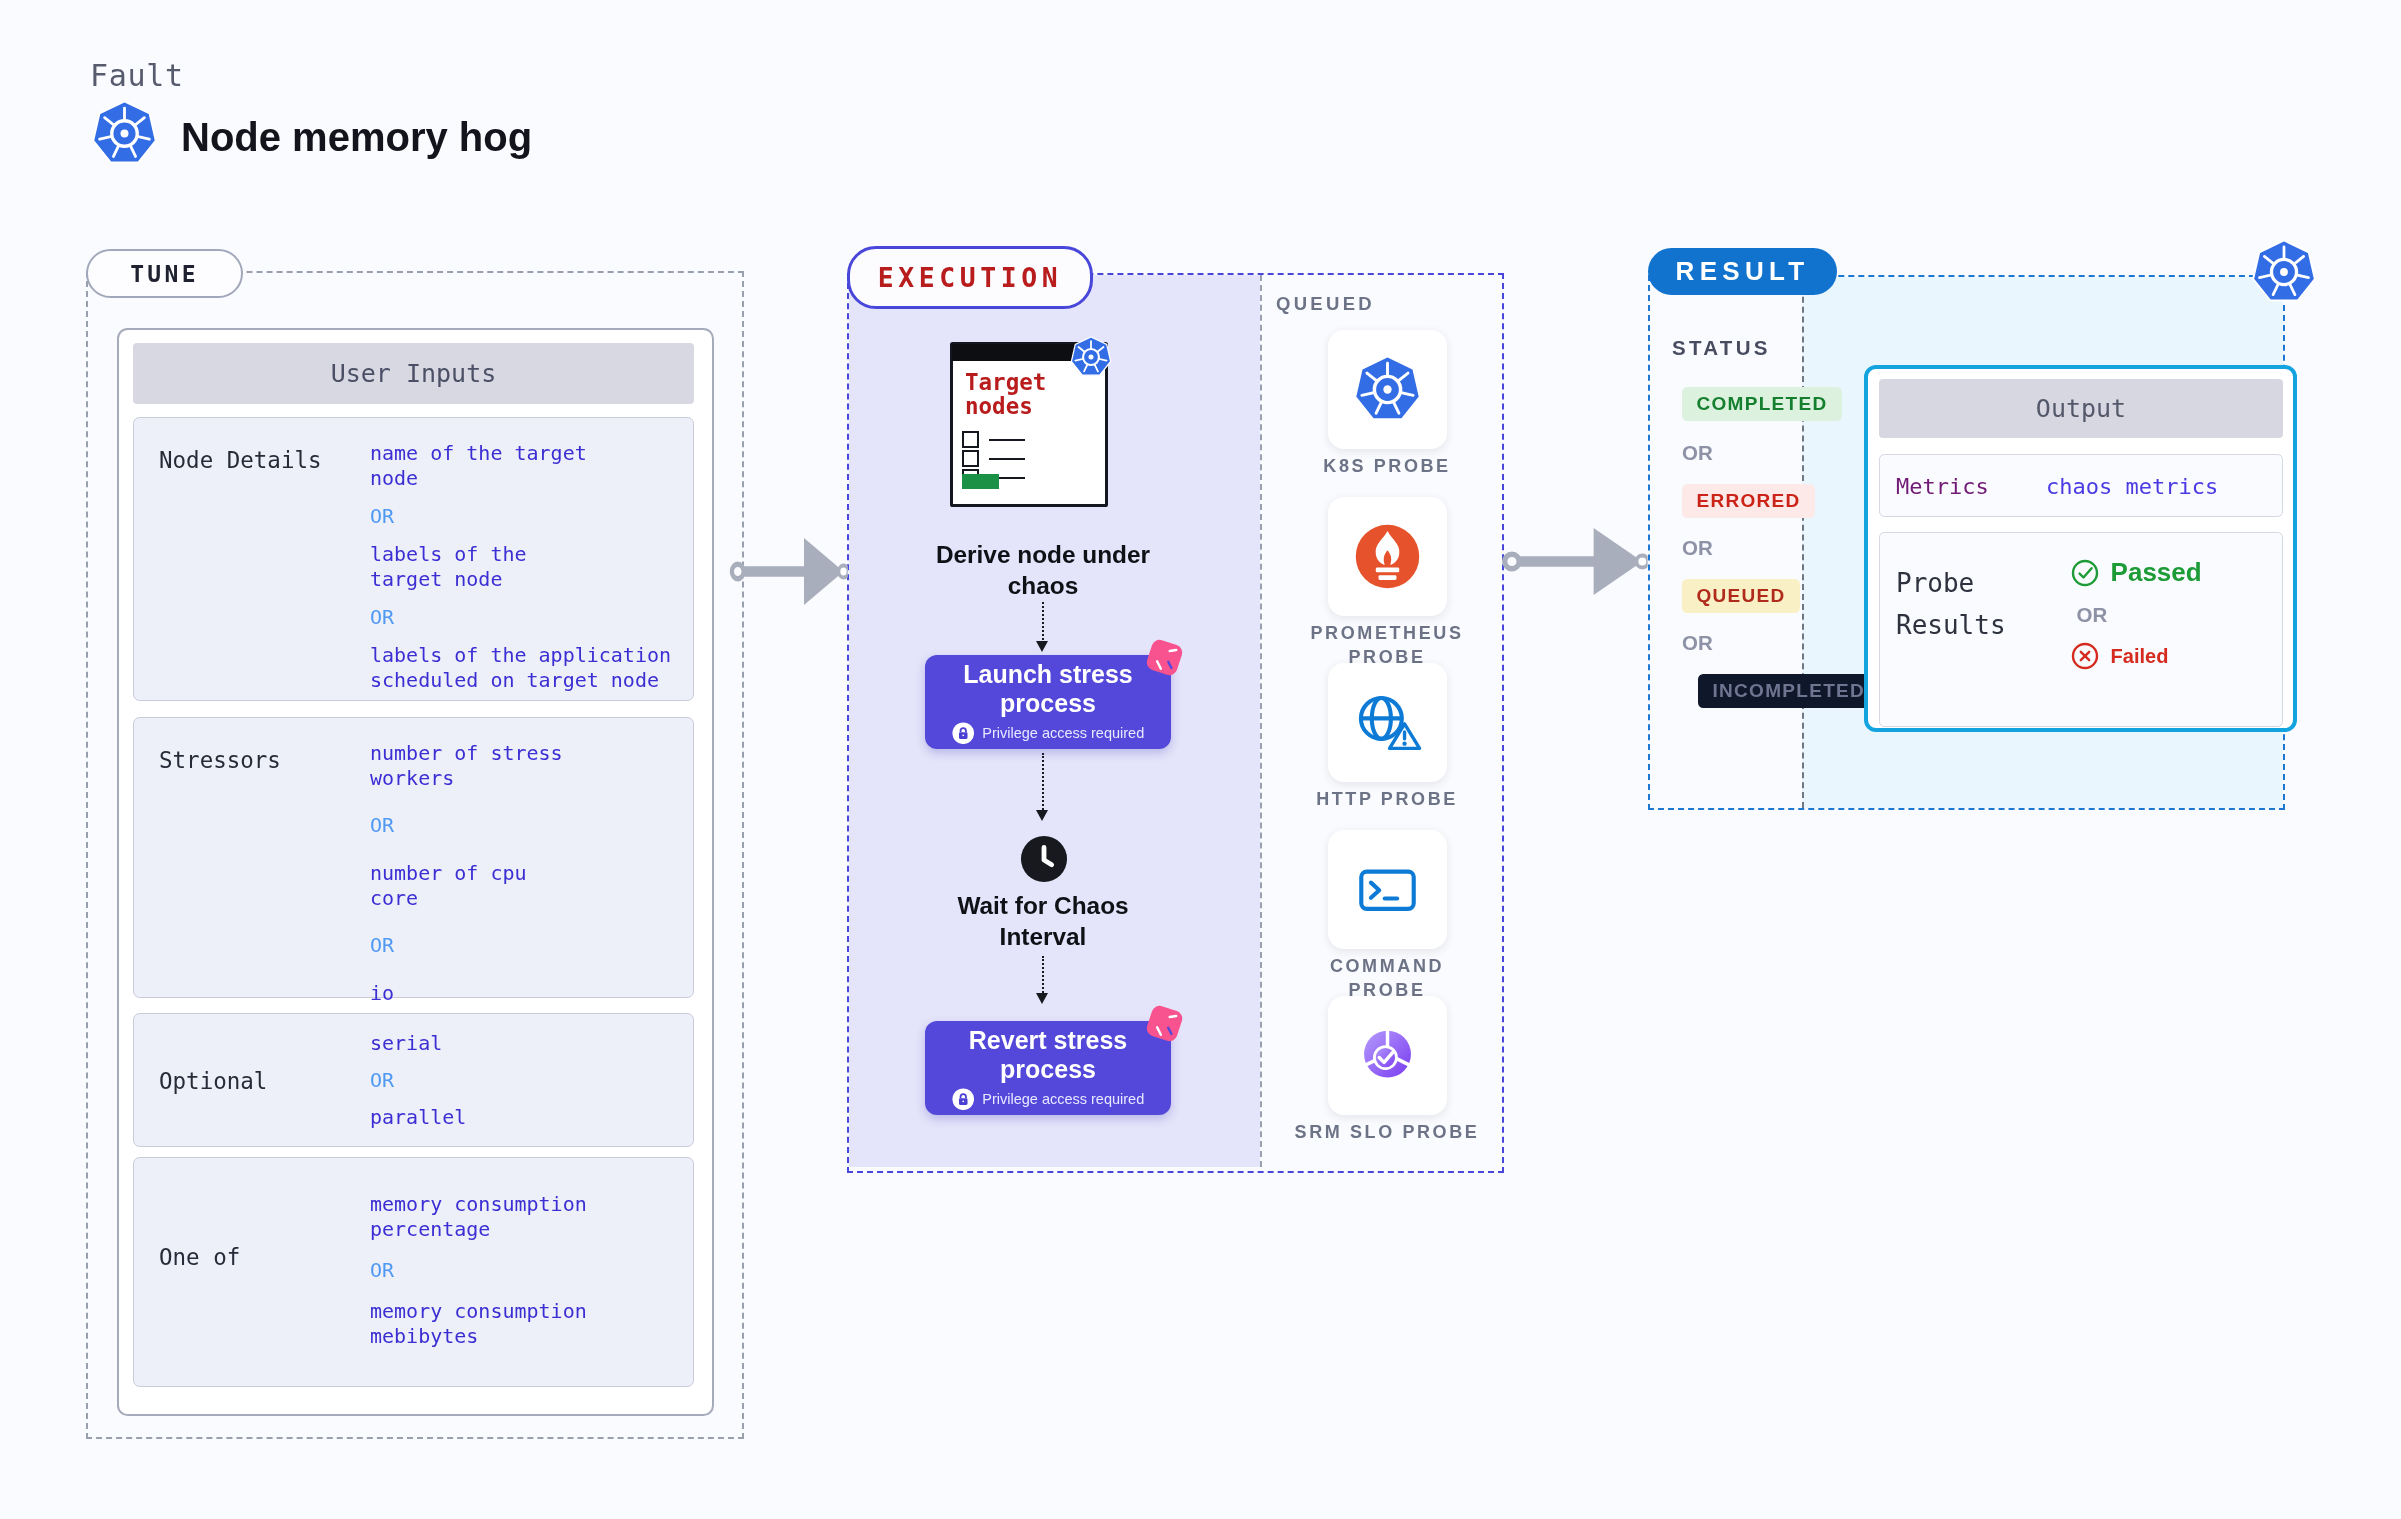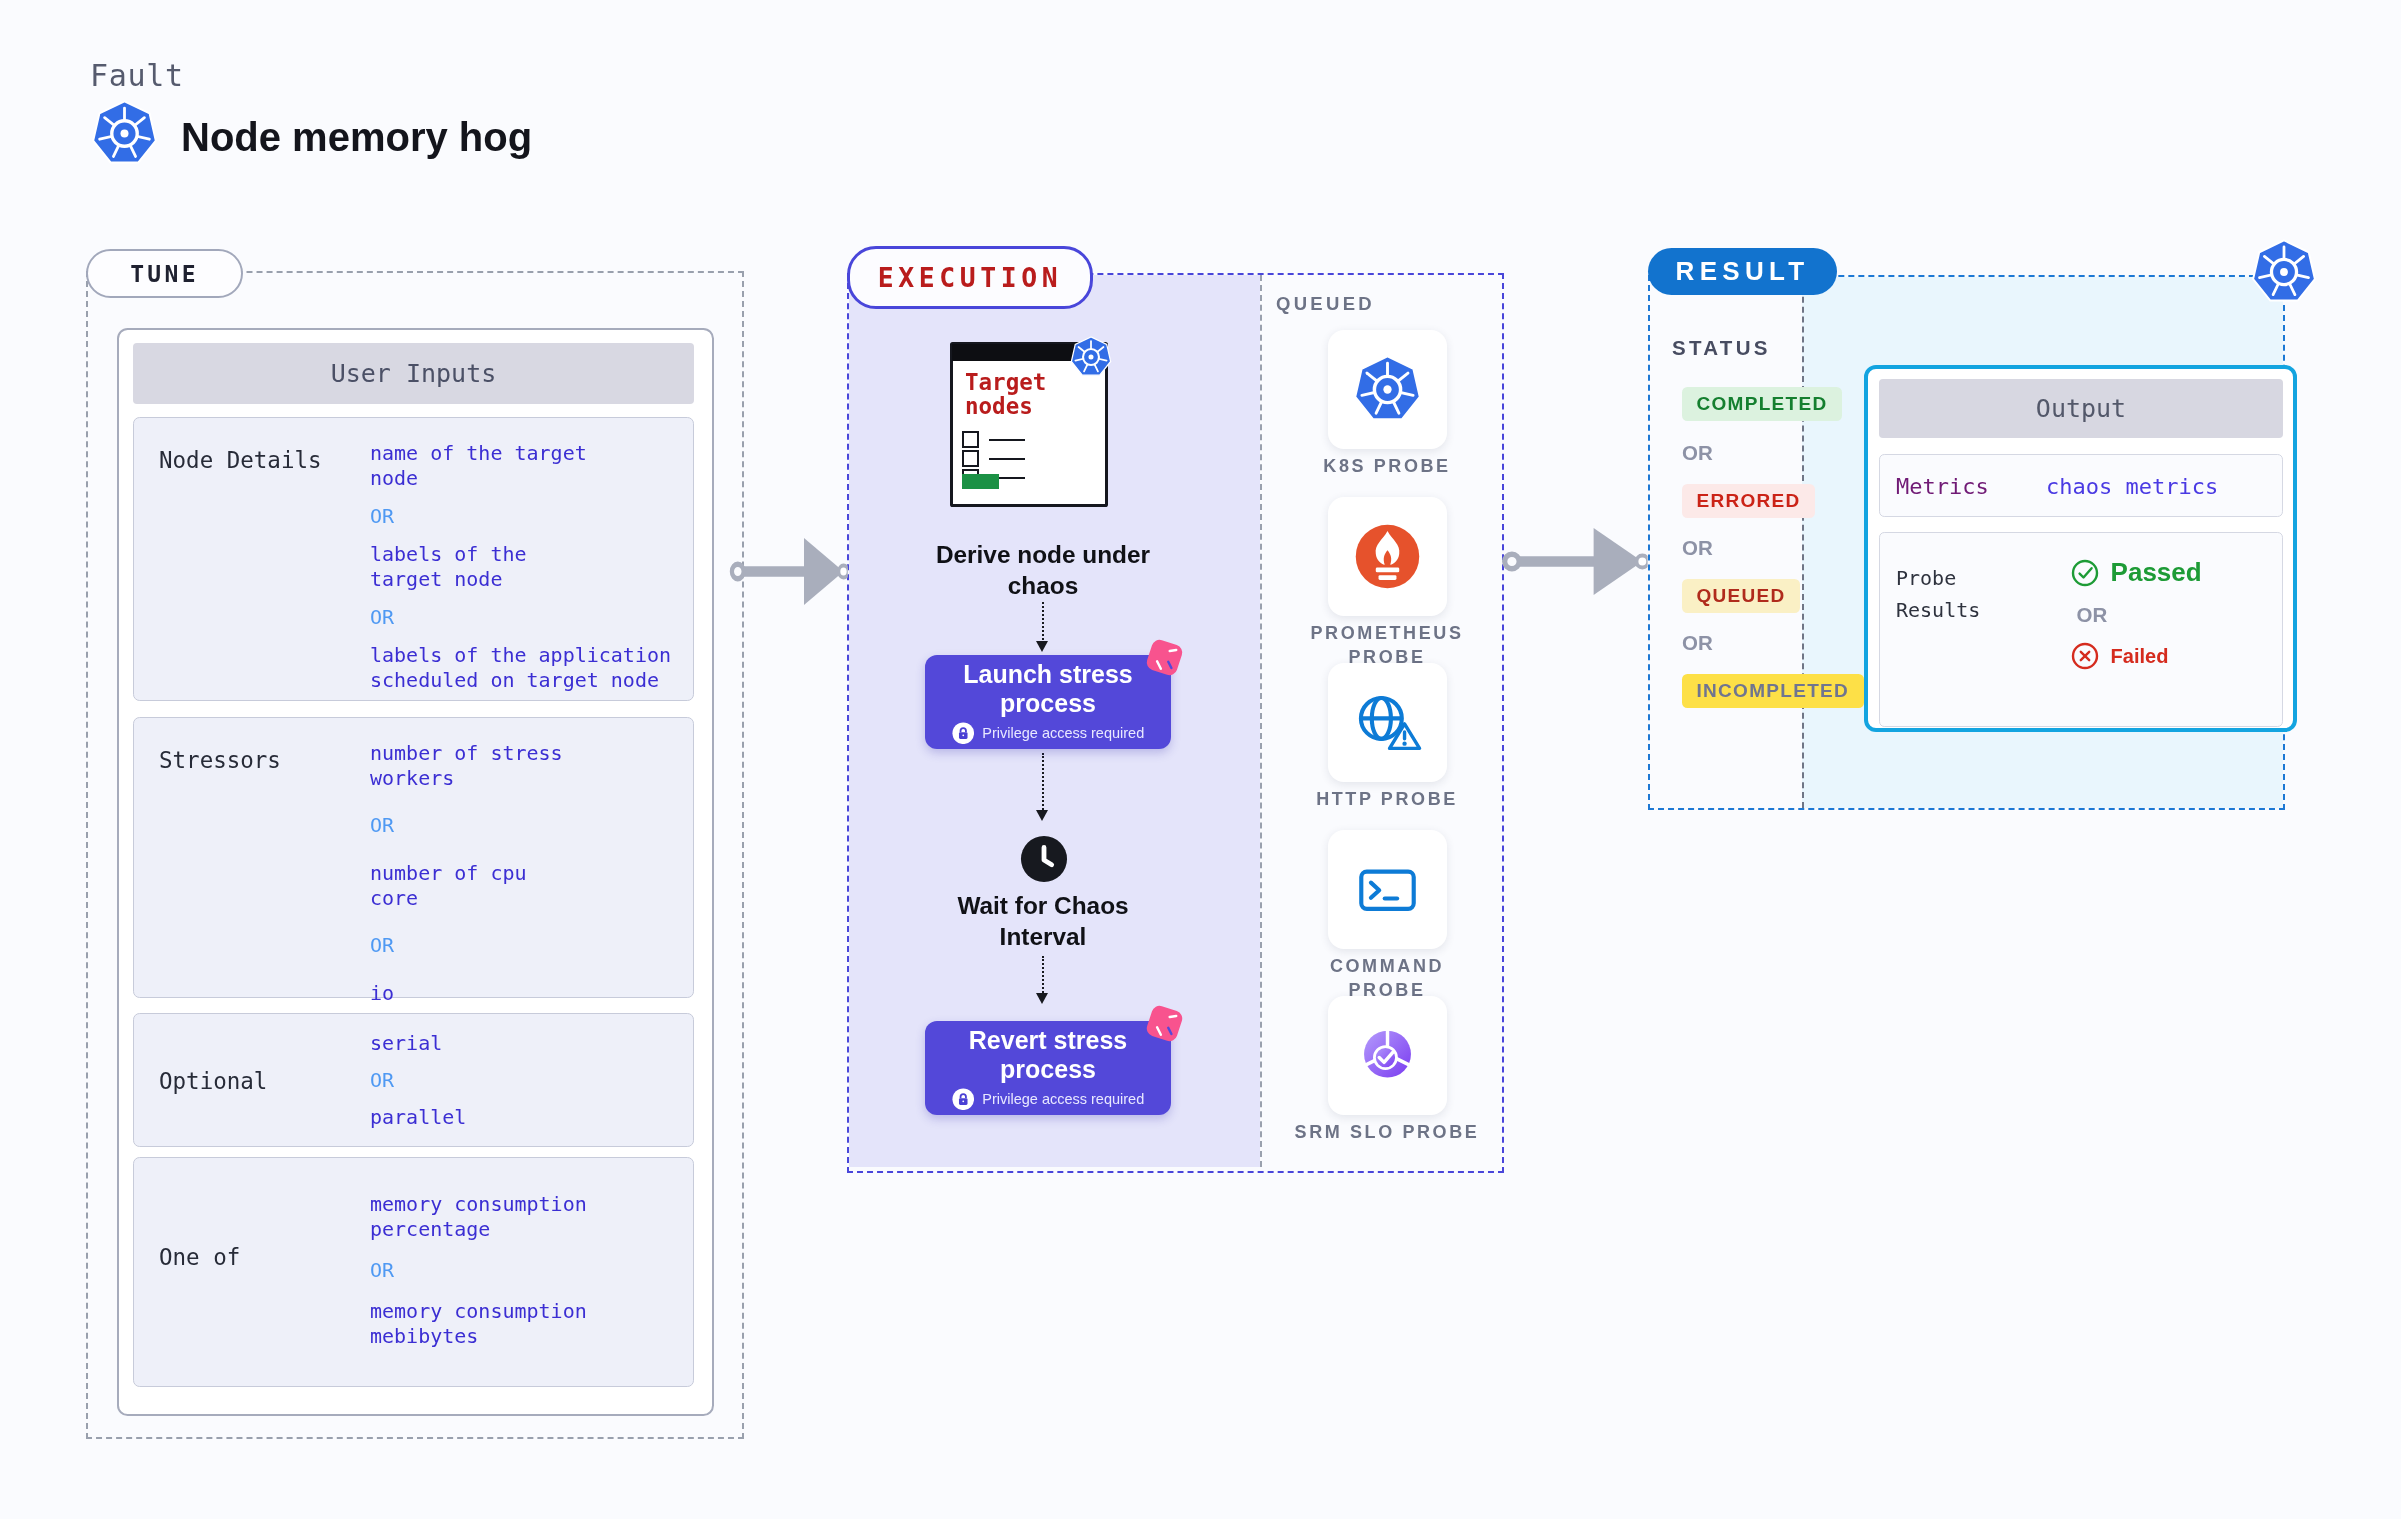--- a/index.html
+++ b/index.html
@@ -74,31 +74,31 @@
   
   .result-box{left:1648px;top:275px;width:637px;height:535px;border:2.6px dashed #1d78d4;z-index:1;box-sizing:border-box;}
   .result-cyan{left:1802px;top:277px;width:481px;height:531px;background:#e9f6fd;z-index:2;}
   .result-sep{left:1802px;top:277px;height:531px;width:0;border-left:2px dashed #6f7585;z-index:3;}
   .status-title{left:1672px;top:336px;font-size:20.5px;font-weight:bold;color:#474c61;letter-spacing:3.3px;z-index:4;}
   .badge{left:1682px;display:inline-block;padding:6px 14.5px;border-radius:5.3px;font-size:19px;font-weight:bold;
          letter-spacing:1.3px;z-index:4;}
   .b-completed{background:#dcf2df;color:#157f2f;}
   .b-errored{background:#fce9e8;color:#cb2317;}
   .b-queued{background:#faf0c5;color:#b02b1c;}
-  .b-incompleted{background:#fde047;color:#6f7590;}
+  .b-incompleted{background:#0f172a;color:#6f7590;margin-left:16px;}
   .or-gray{left:1682px;font-size:20.5px;font-weight:bold;color:#8d92a6;z-index:4;}
 
   .output-card{left:1864px;top:365px;width:433px;height:367px;background:#ffffff;border:4px solid #13a4e0;border-radius:12px;z-index:4;box-sizing:border-box;}
   .output-header{left:1879px;top:379px;width:404px;height:59px;background:#d7d7e1;border-radius:4px;
                  font-size:25px;color:#53586a;display:flex;align-items:center;justify-content:center;z-index:5;}
   .metrics-row{left:1879px;top:454px;width:404px;height:63px;background:#fafbfe;border:1.3px solid #d5d8e3;border-radius:5.3px;z-index:5;box-sizing:border-box;}
   .metrics-label{position:absolute;left:16px;top:18.5px;font-size:22px;color:#701a75;}
   .metrics-value{position:absolute;left:166px;top:18.5px;font-size:22px;color:#4a3ae3;}
   .proberes-row{left:1879px;top:532px;width:404px;height:195px;background:#fafbfe;border:1.3px solid #d5d8e3;border-radius:5.3px;z-index:5;box-sizing:border-box;}
-  .proberes-label{position:absolute;left:16px;top:29px;font-size:20px;line-height:32px;color:#2e323e;}
+  .proberes-label{position:absolute;left:16px;top:29px;font-size:26px;line-height:42px;color:#2e323e;}
   .proberes-col{position:absolute;left:190px;top:24px;display:flex;flex-direction:column;gap:14.5px;}
   .pr-line{display:flex;align-items:center;gap:10.6px;}
   .pr-line svg{width:30px;height:30px;}
   .passed-text{font-size:26px;font-weight:bold;color:#1d9b36;}
   .failed-text{font-size:20px;font-weight:bold;color:#d52b1e;}
   .pr-or{font-size:20.5px;font-weight:bold;color:#8d92a6;padding-left:6.6px;}
   .res-k8s{left:2251px;top:239px;width:66px;height:66px;z-index:6;}
 </style>
 </head>
 <body>

